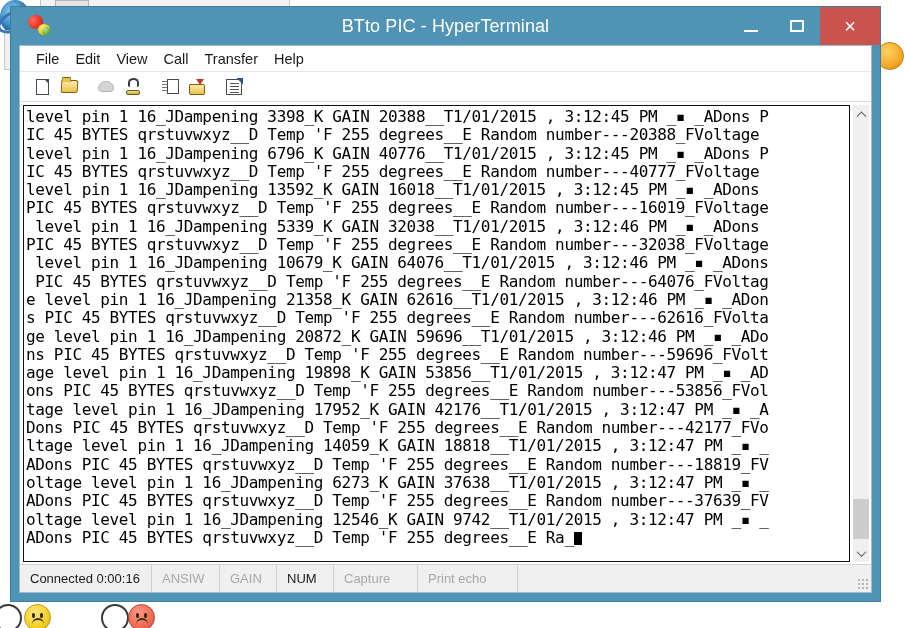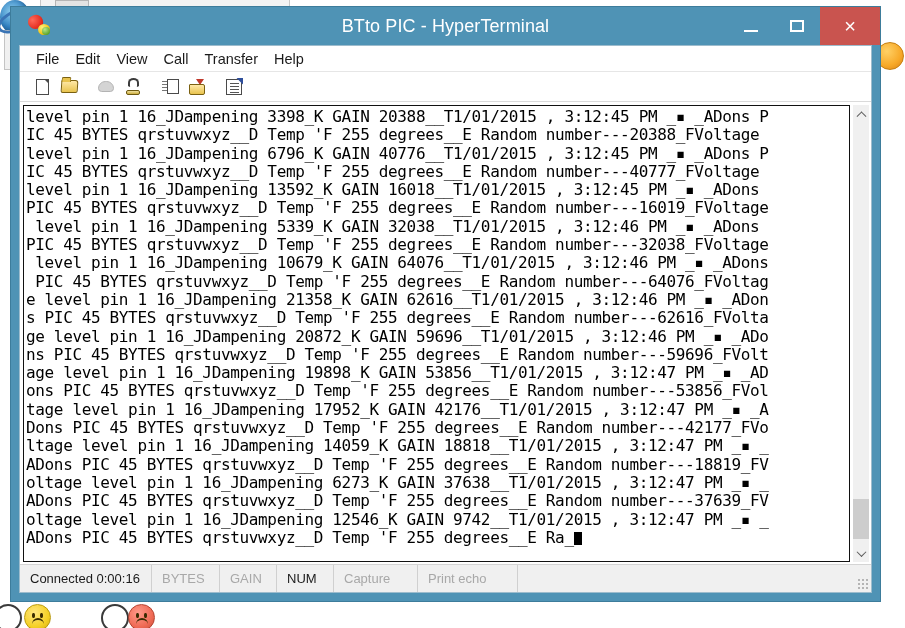--- a/index.html
+++ b/index.html
@@ -587,21 +587,21 @@
           <div id="scroll-thumb"></div>
         </div>
         <div class="scroll-arrow" id="scroll-down">
           <span class="chev"></span>
         </div>
       </div>
     </div>
 
     <div id="statusbar">
       <div class="status-cell w-connected active">Connected 0:00:16</div>
-      <div class="status-cell w-ind dim">BYTES</div>
+      <div class="status-cell w-ind dim">ANSIW</div>
       <div class="status-cell w-ind-sm dim">GAIN</div>
       <div class="status-cell w-ind-sm active">NUM</div>
       <div class="status-cell w-cap dim">Capture</div>
       <div class="status-cell w-print dim">Print echo</div>
       <div class="status-cell last">
         <span id="resize-grip"></span>
       </div>
     </div>
 
   </div>

